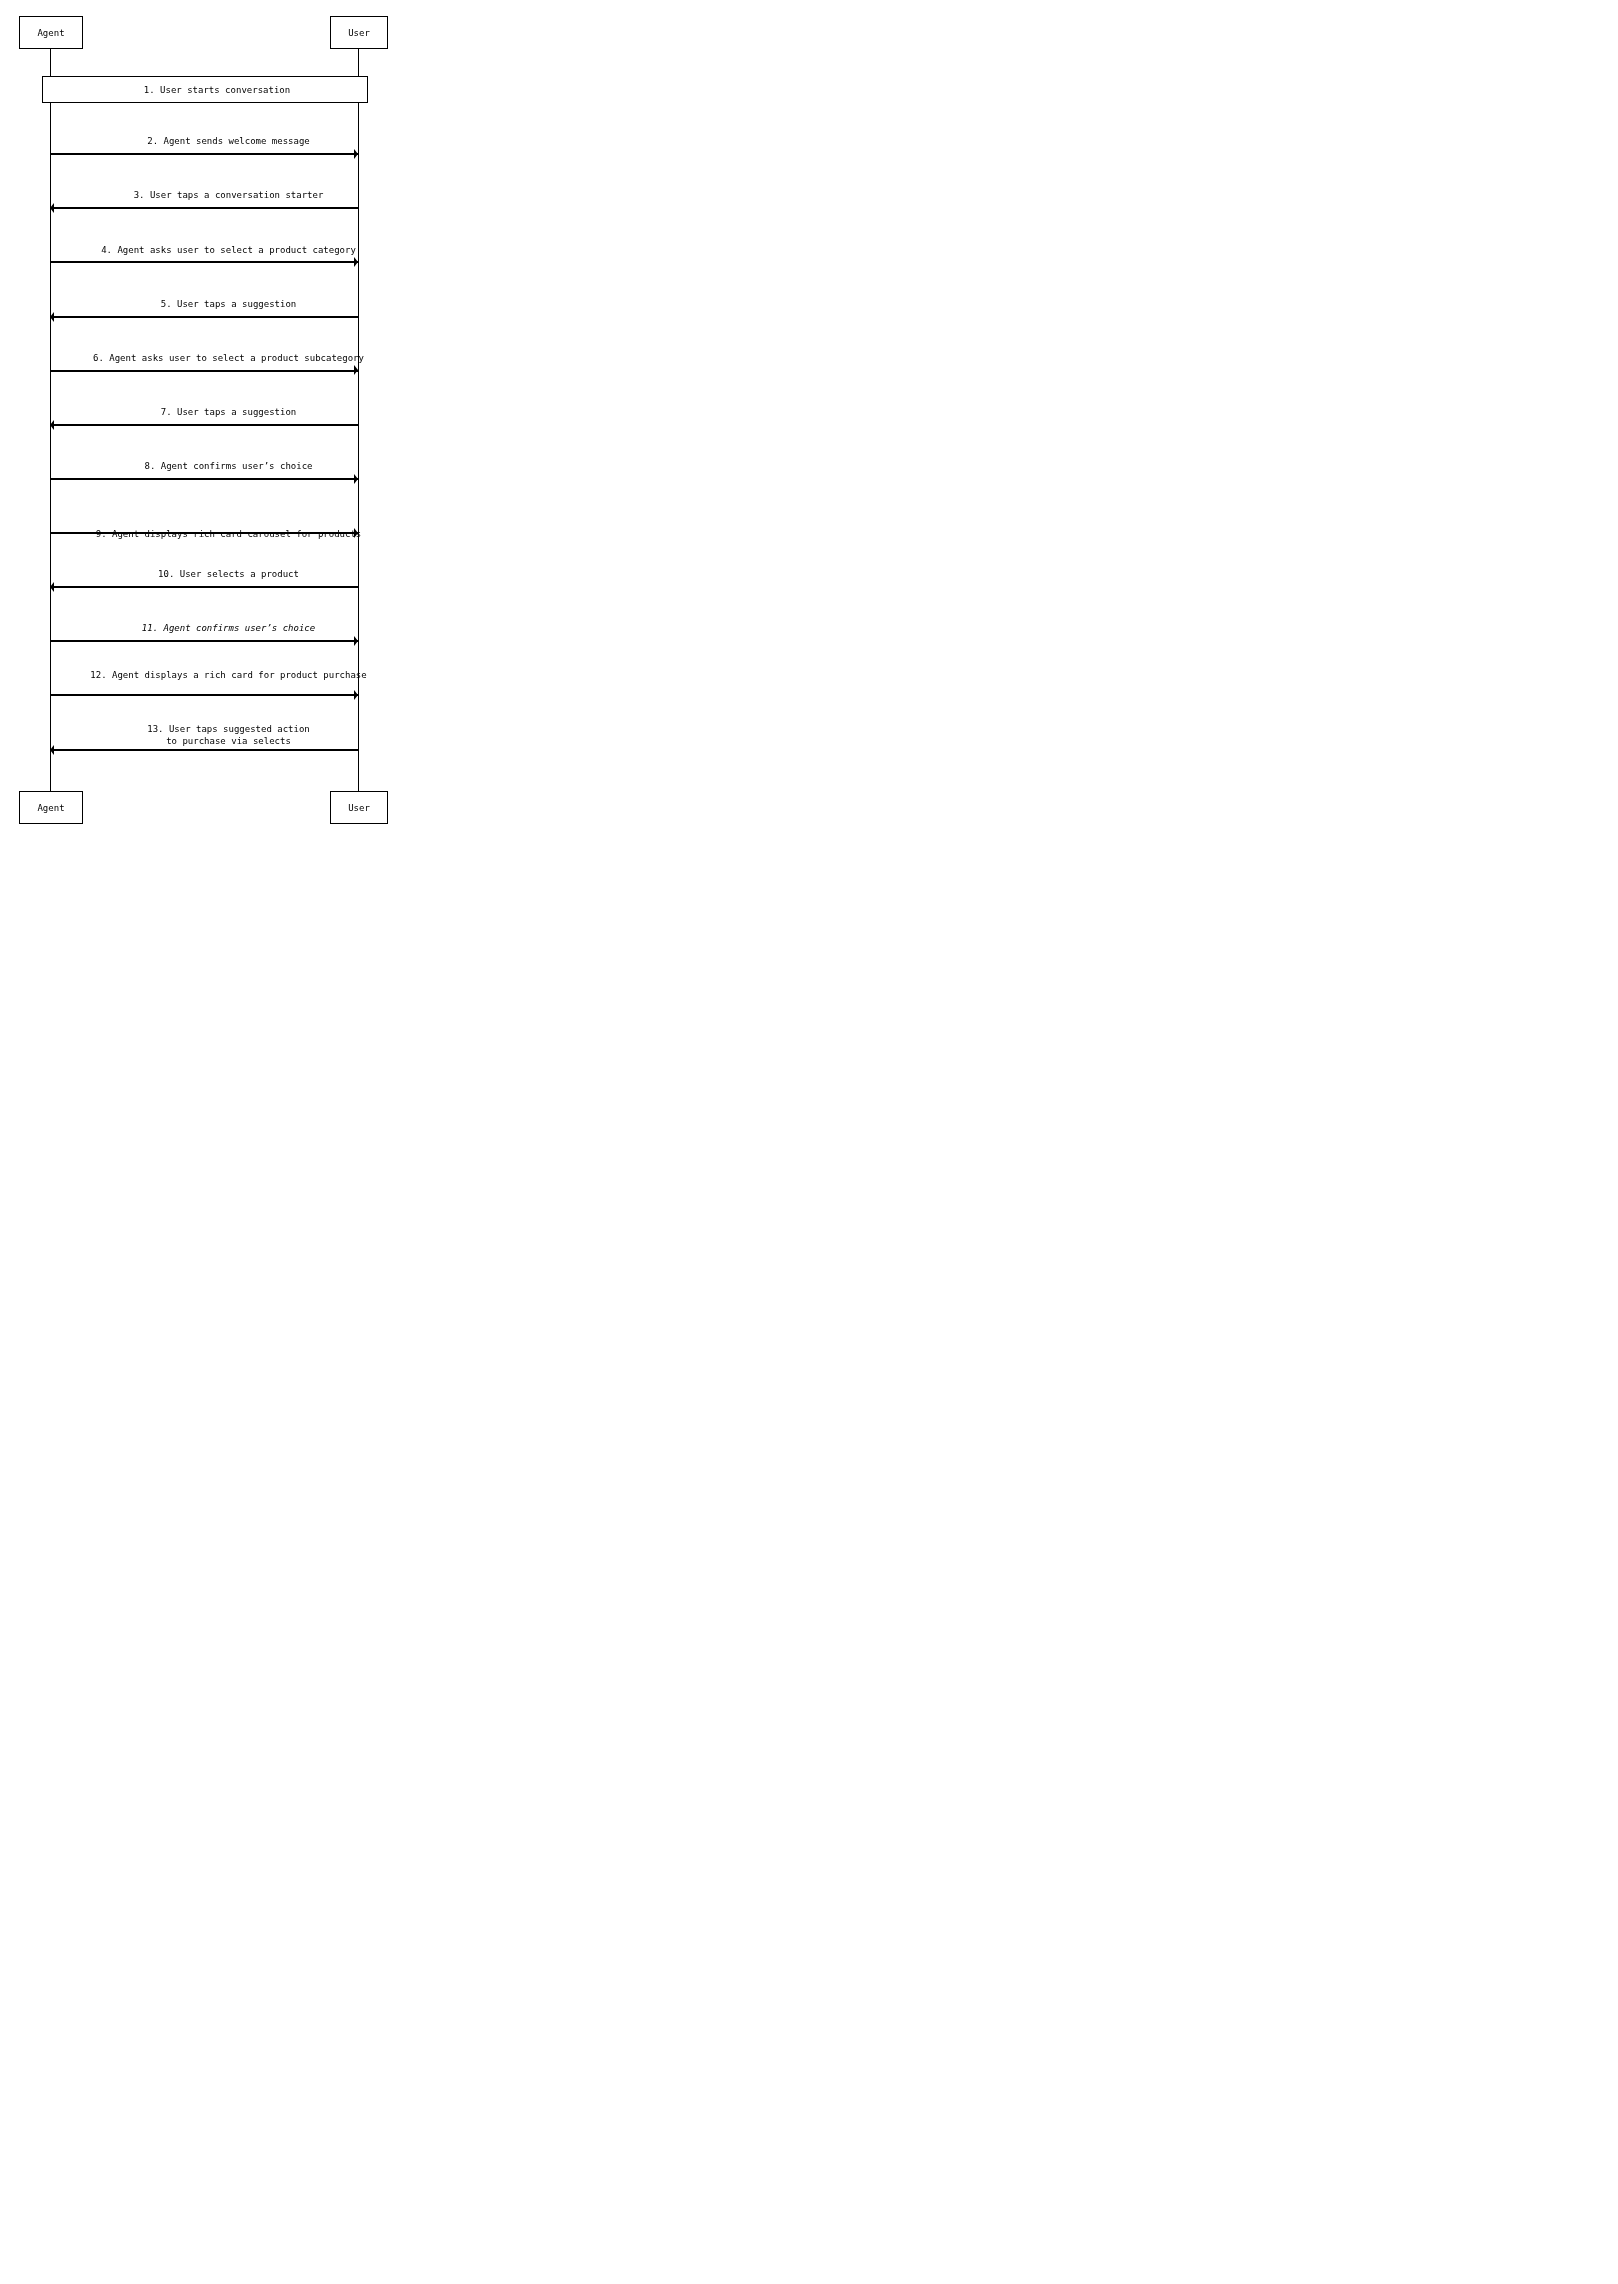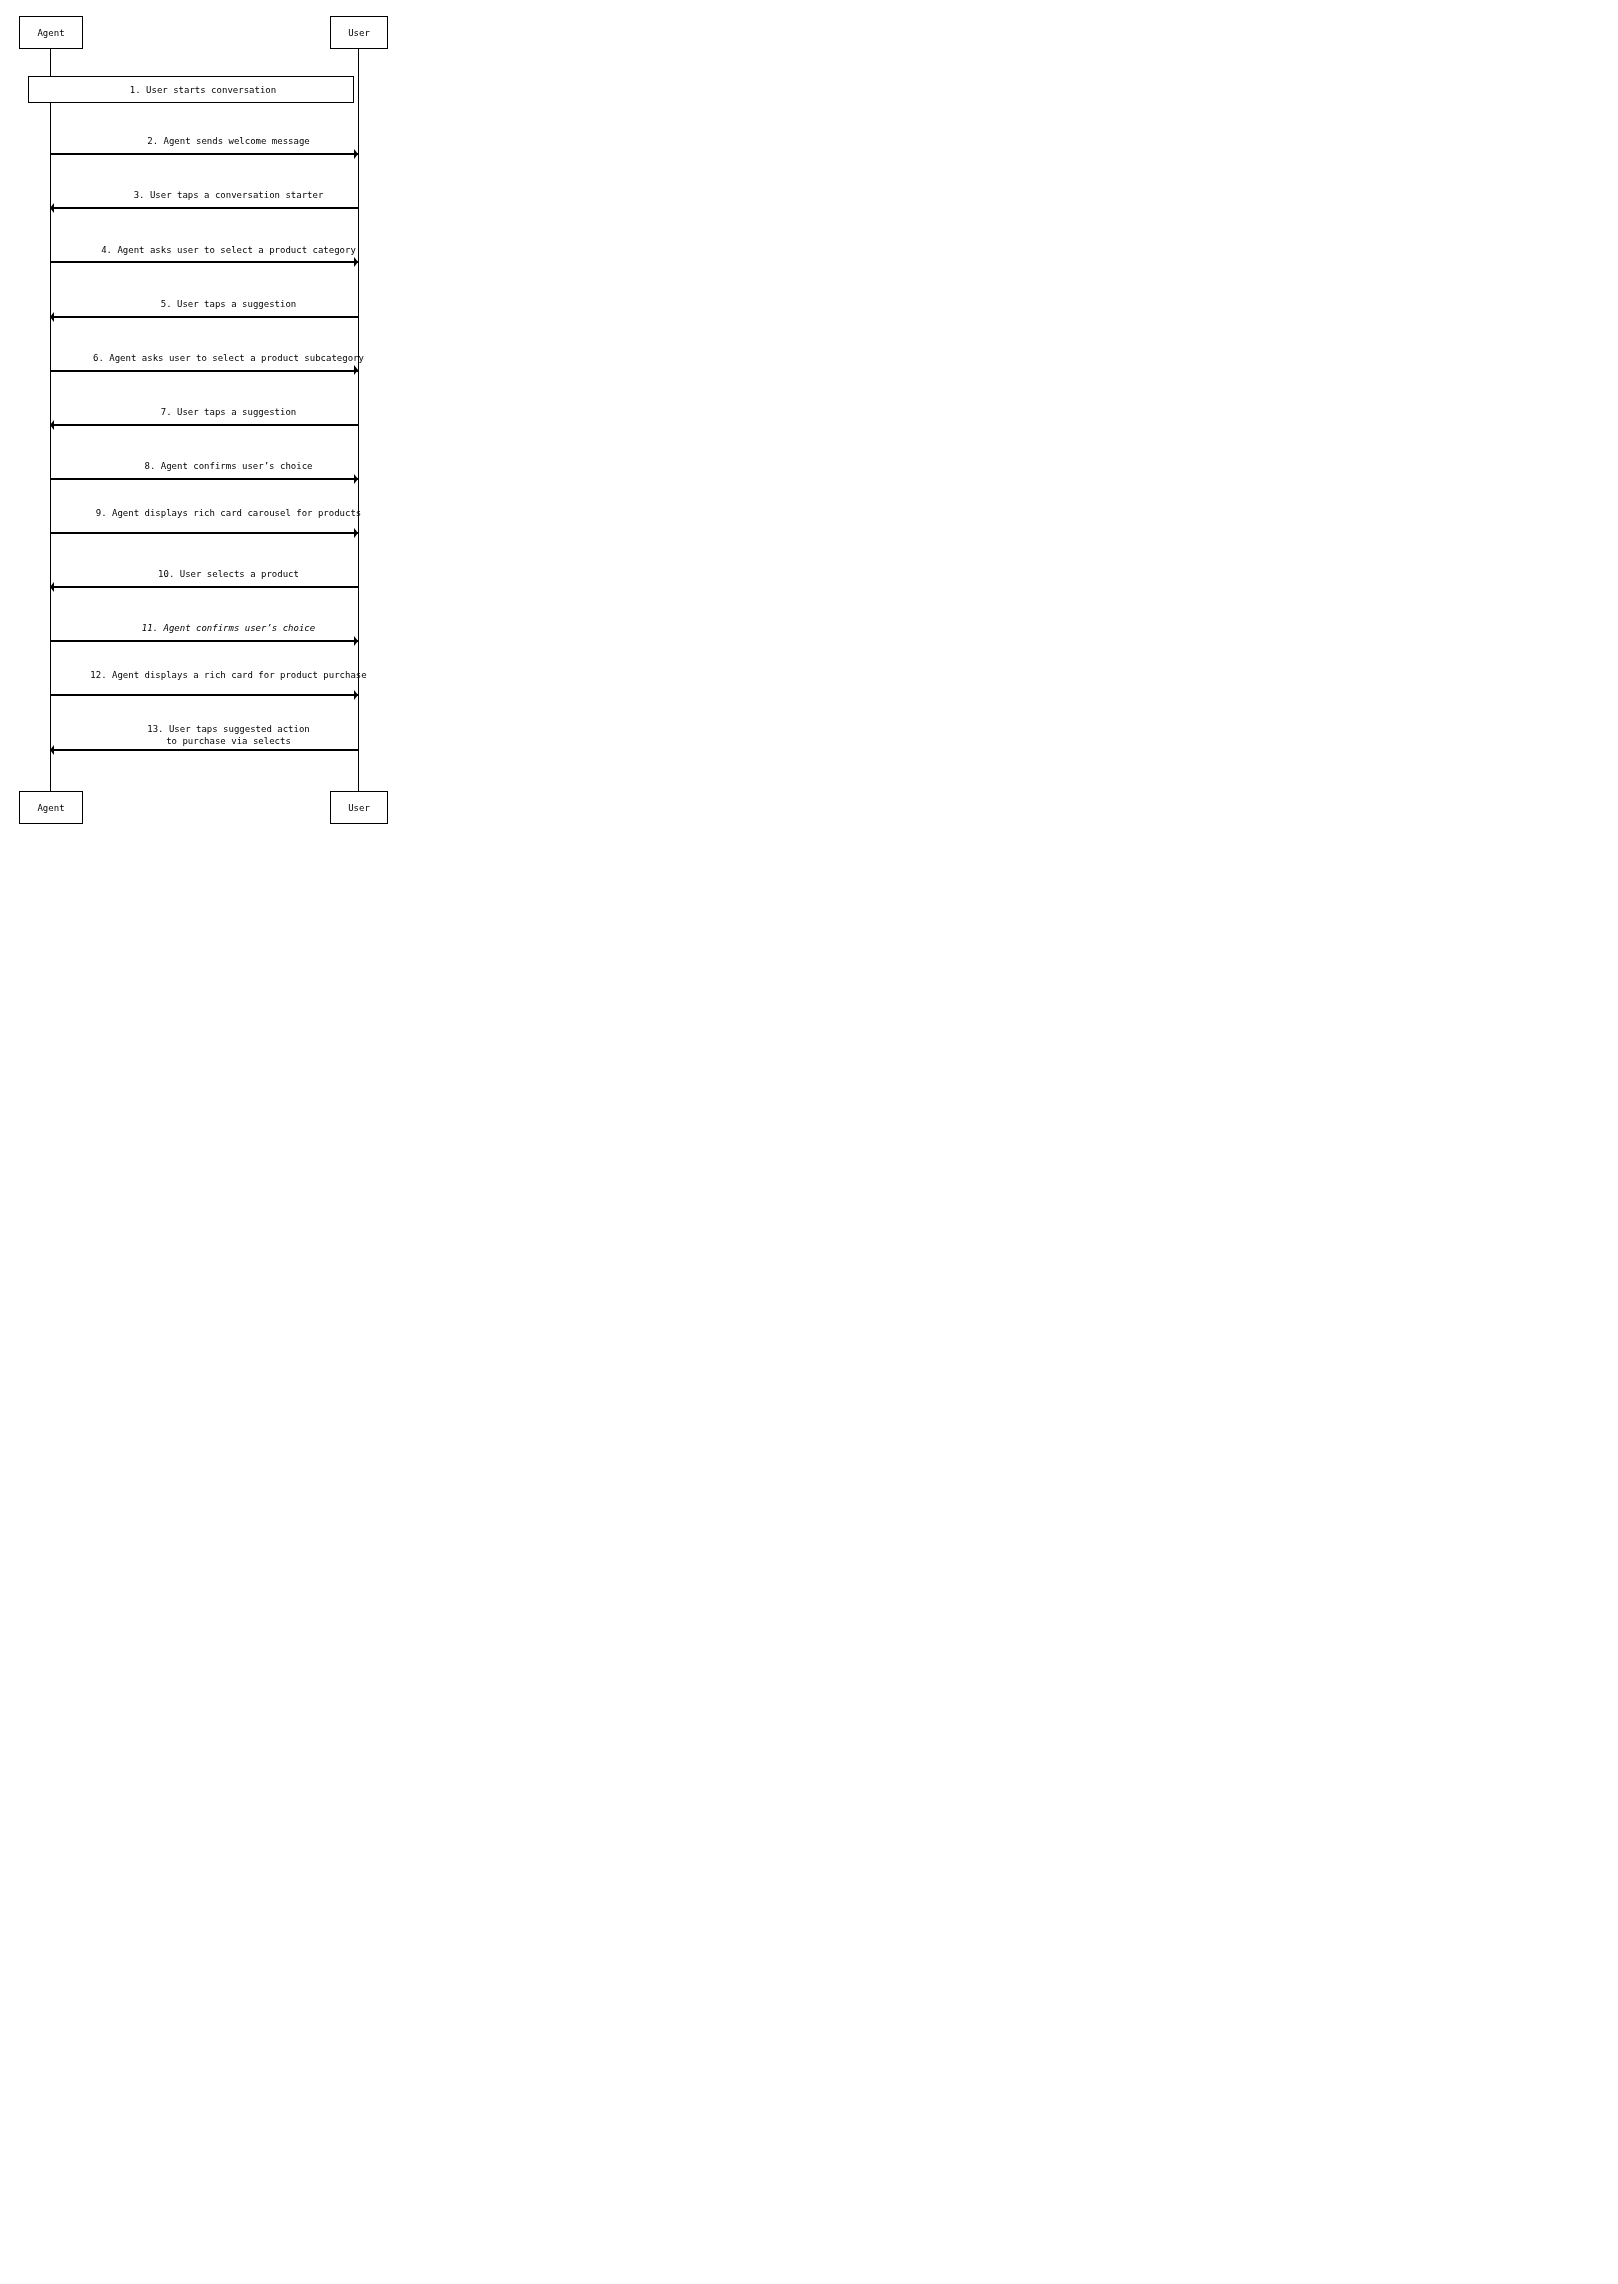--- a/index.html
+++ b/index.html
@@ -30,21 +30,21 @@
     background: #ffffff;
     box-sizing: border-box;
     display: flex;
     align-items: center;
     justify-content: center;
     font-size: 9px;
     z-index: 3;
   }
   .banner {
     position: absolute;
-    left: 28px;
+    left: 42px;
     top: 76px;
     width: 326px;
     height: 27px;
     border: 1.8px solid #000000;
     background: #ffffff;
     box-sizing: border-box;
     display: flex;
     align-items: center;
     justify-content: center;
     font-size: 9px;
@@ -128,21 +128,21 @@
       <div class="msg-label" style="bottom: 431px;">
         <span>7. User taps a suggestion</span>
       </div>
       <div class="msg-line" style="top: 424px;"></div>
       <div class="arrow-head left" style="top: 420px; left: 50px;"></div>
       <div class="msg-label" style="bottom: 377px;">
         <span>8. Agent confirms user’s choice</span>
       </div>
       <div class="msg-line" style="top: 478px;"></div>
       <div class="arrow-head right" style="top: 474px; left: 354px;"></div>
-      <div class="msg-label" style="bottom: 330px;">
+      <div class="msg-label" style="bottom: 309px;">
         <span>9. Agent displays rich card carousel for products</span>
       </div>
       <div class="msg-line" style="top: 532px;"></div>
       <div class="arrow-head right" style="top: 528px; left: 354px;"></div>
       <div class="msg-label" style="bottom: 269px;">
         <span>10. User selects a product</span>
       </div>
       <div class="msg-line" style="top: 586px;"></div>
       <div class="arrow-head left" style="top: 582px; left: 50px;"></div>
       <div class="msg-label" style="bottom: 215px; font-style: italic;">

